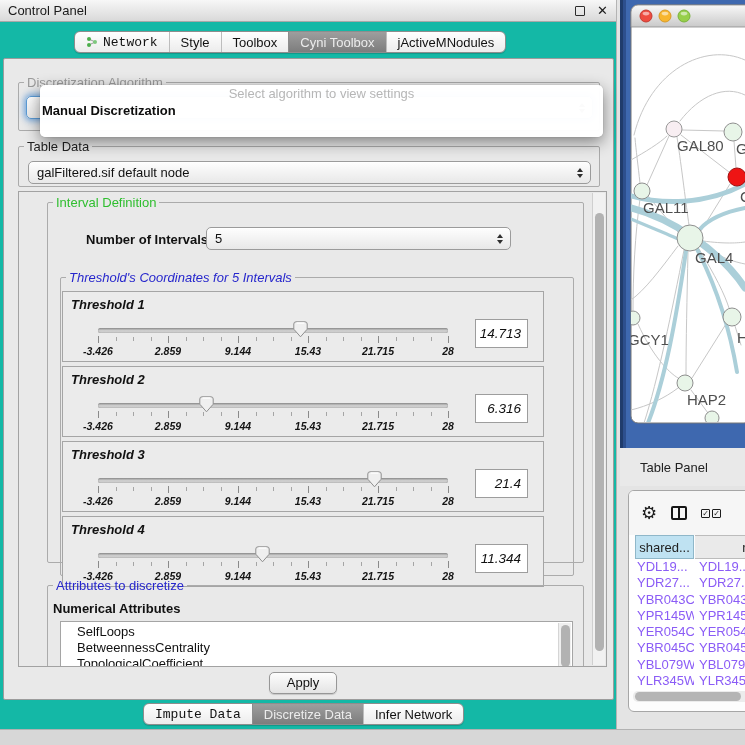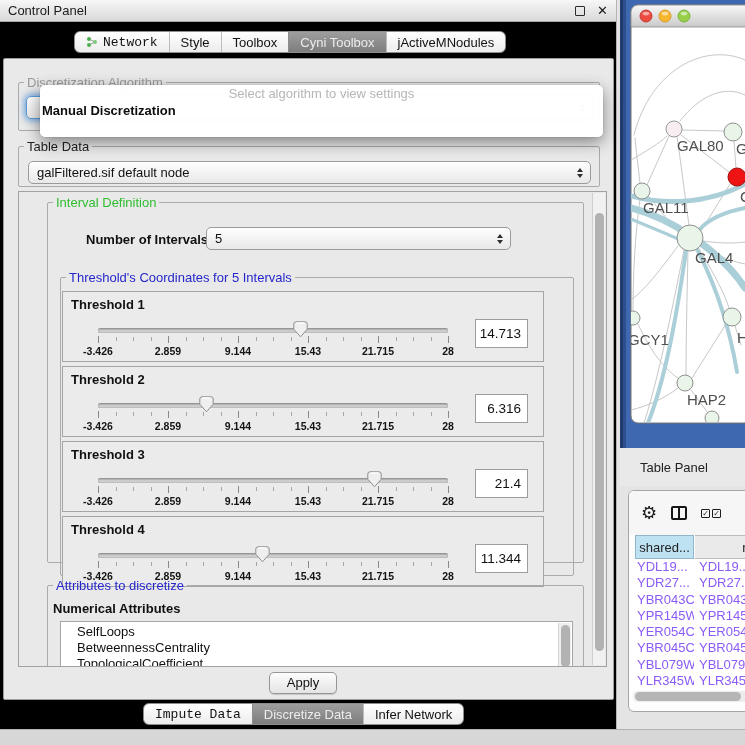--- a/index.html
+++ b/index.html
@@ -7,21 +7,21 @@
   body {
     font-family: "Liberation Sans", "DejaVu Sans", sans-serif;
     background:#e3e3e3;
     -webkit-font-smoothing: antialiased;
   }
   .screen { position:relative; width:745px; height:745px; overflow:hidden; background:#e3e3e3; }
 
   
   .control-panel {
     position:absolute; left:0; top:0; width:617px; height:729px;
-    background:#000000; border-right:1px solid #b4b4b4;
+    background:#14b8a6; border-right:1px solid #b4b4b4;
   }
   .titlebar {
     position:absolute; left:0; top:0; right:0; height:22px;
     background:linear-gradient(#f7f7f7,#d9d9d9);
     border-bottom:1px solid #a8a8a8;
     display:flex; align-items:center; padding:0 8px; font-size:13px; color:#1a1a1a;
   }
   .titlebar .spacer { flex:1; }
   .float-icon { width:10px; height:10px; border:1.6px solid #2c2c2c; border-radius:1px; margin-right:12px; }
   .close-icon { font-size:13px; font-weight:bold; color:#1a1a1a; line-height:10px; }
@@ -91,21 +91,21 @@
   .vscroll {
     position:absolute; right:1px; top:1px; width:13px; height:472px;
     background:#f1f1f1; border-left:1px solid #cfcfcf;
   }
   .vscroll .thumb { position:absolute; left:2px; top:20px; width:9px; height:438px; border-radius:5px; background:#b2b2b2; }
 
   
   .fs-interval { left:28px; top:3px; width:537px; height:368px; }
   .noi-label { position:absolute; left:38px; top:22px; font-size:13px; font-weight:bold; color:#111; }
   .noi-combo { left:158px; top:17px; width:305px; }
-  .fs-thresholds { left:12px; top:60px; width:514px; height:306px; }
+  .fs-thresholds { left:12px; top:60px; width:514px; height:306px;font-style:italic; }
 
   .threshold {
     position:relative; width:482px; height:71px; margin:0 0 4px 1px;
     border:1px solid #a5a5a5; background:#ebebeb;
   }
   .t-label { position:absolute; left:8px; top:5px; font-size:13px; font-weight:bold; color:#111; }
   .slider { position:absolute; left:35px; top:28px; width:350px; height:40px; }
   .track {
     position:absolute; left:0; right:0; top:8px; height:5px; border-radius:3px;
     background:linear-gradient(#8f8f8f,#d2d2d2 55%,#c4c4c4);

